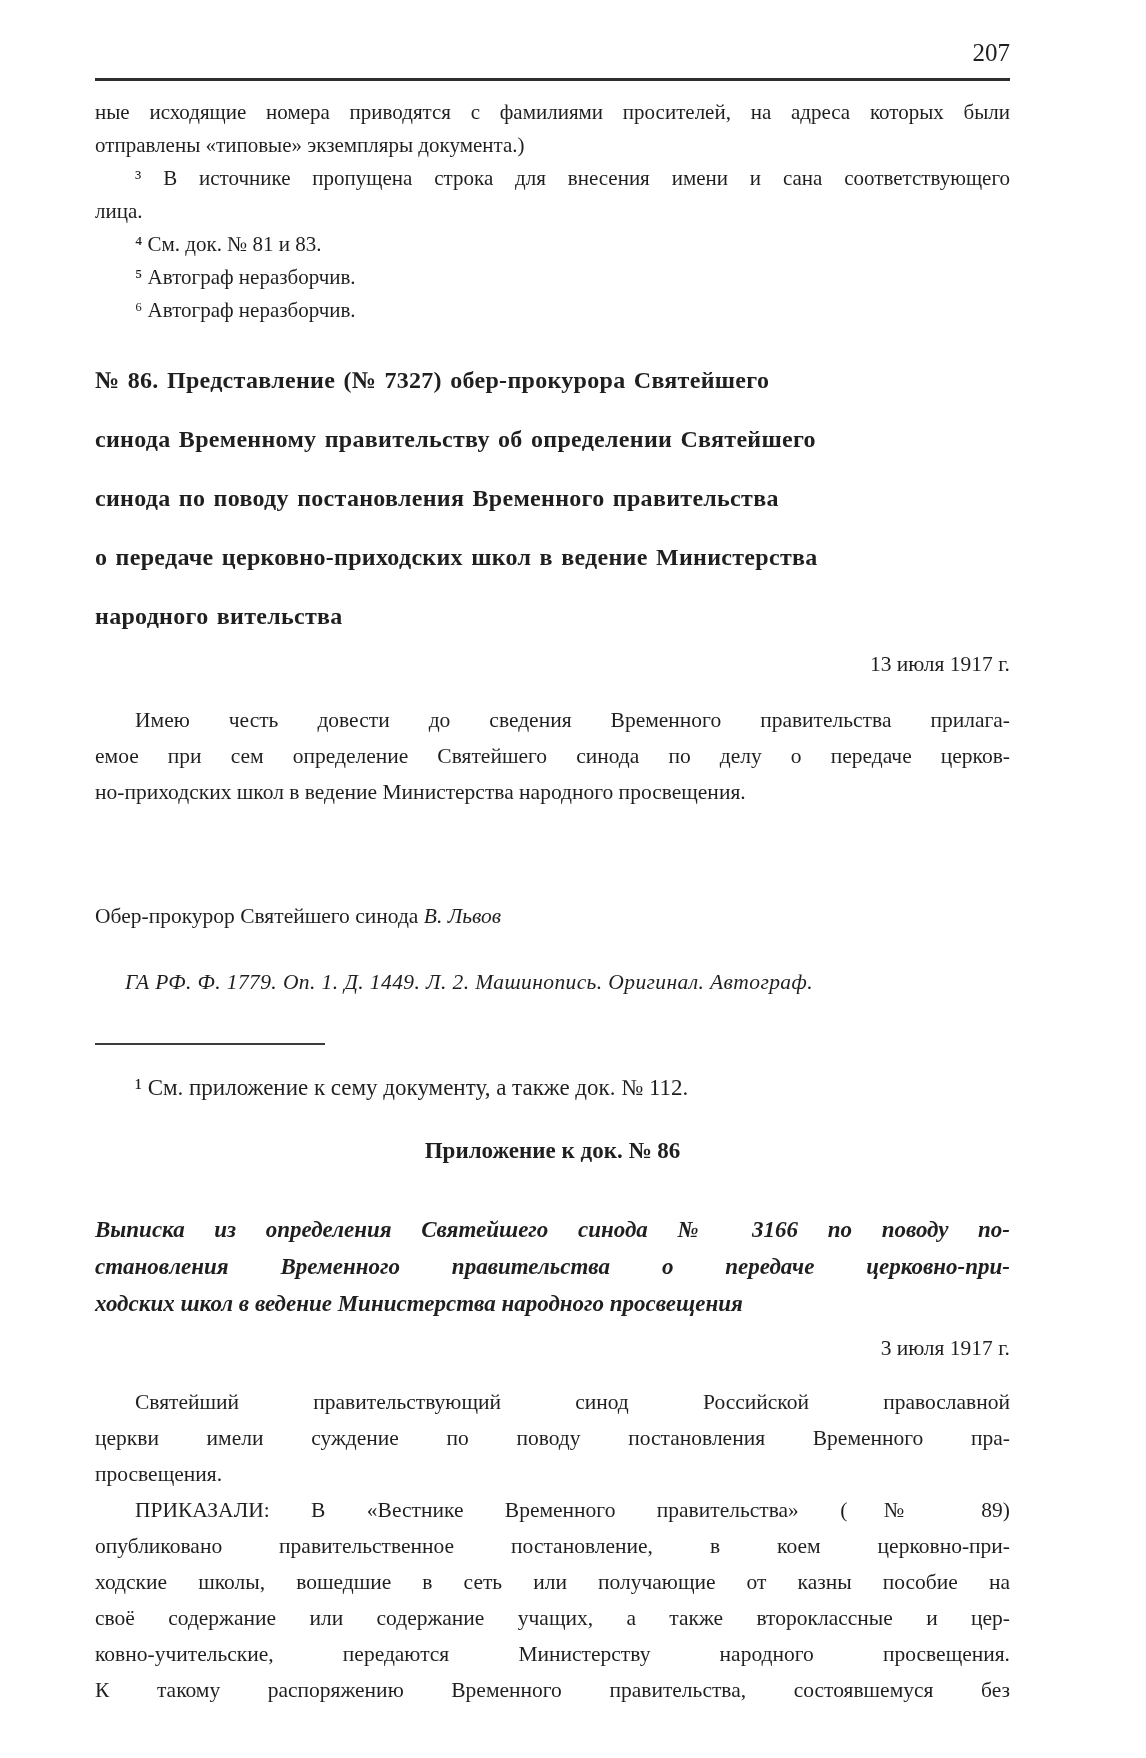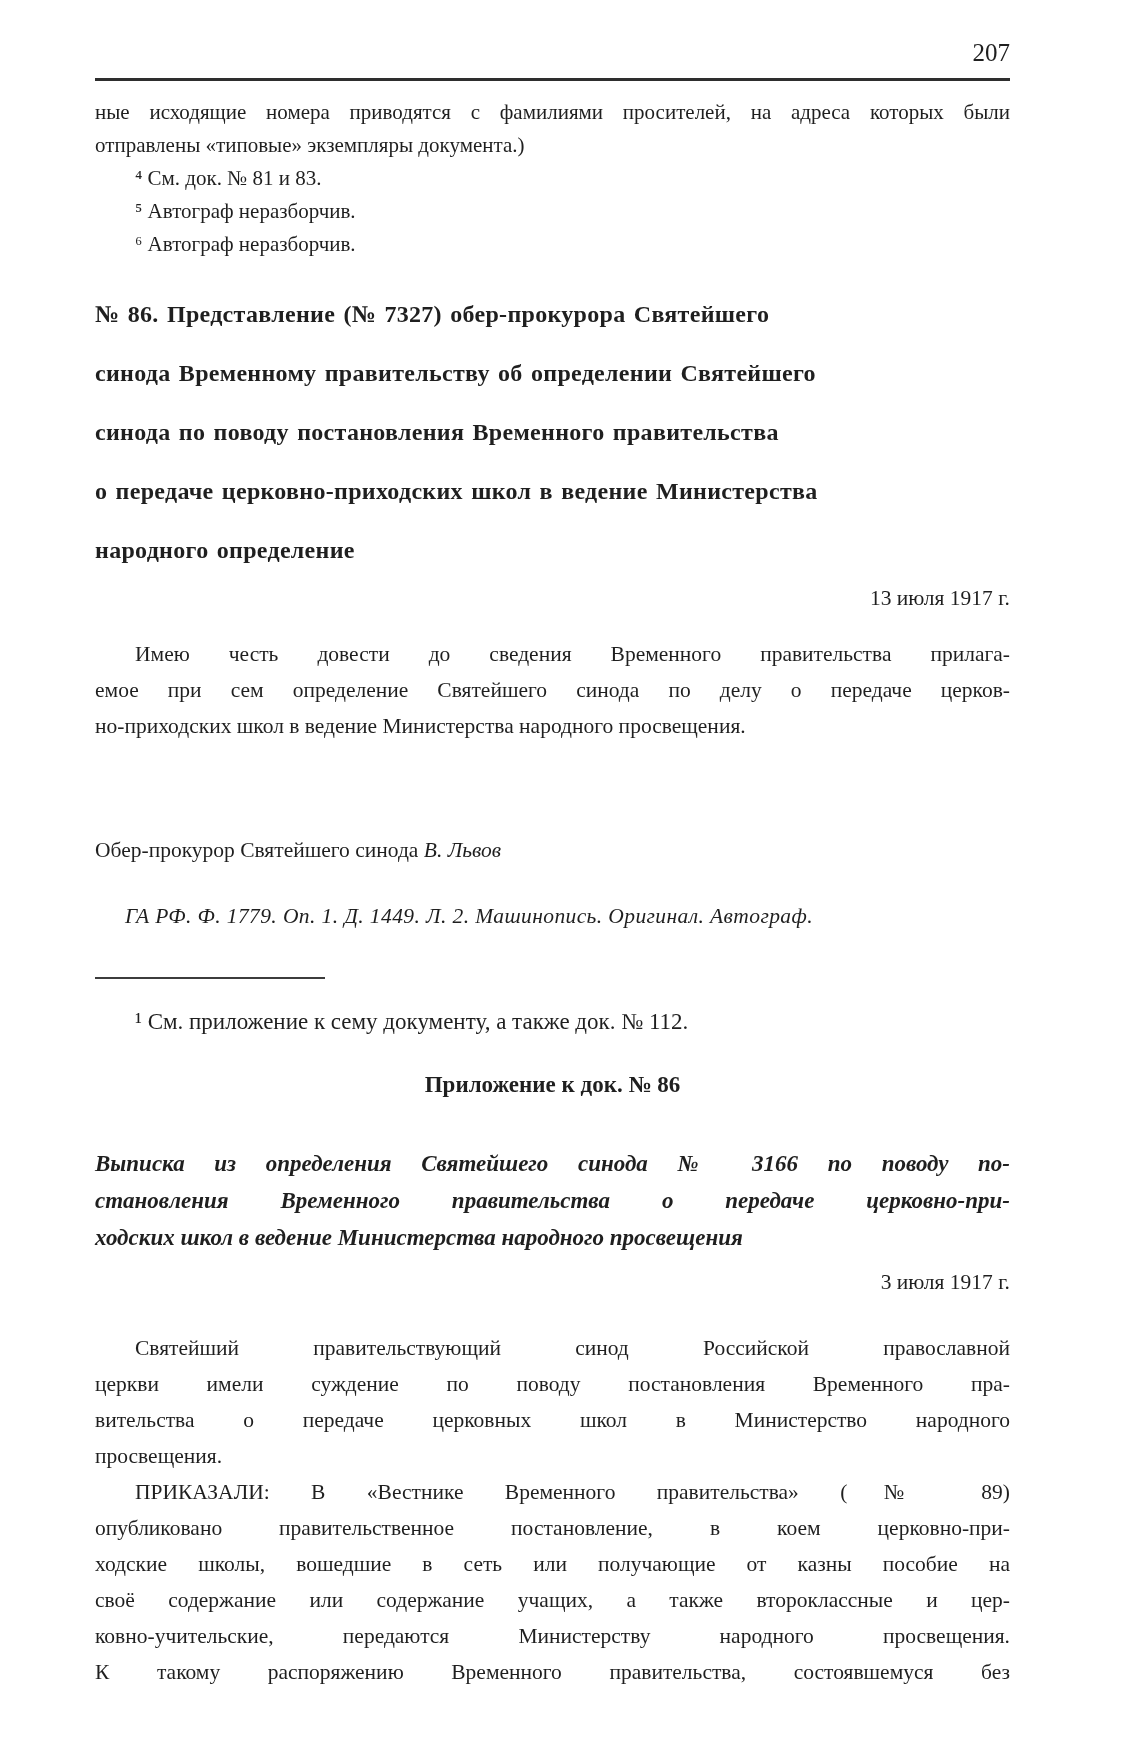--- a/index.html
+++ b/index.html
@@ -94,53 +94,57 @@
     font-style: italic;
     line-height: 37px;
   }
   .app-date {
     margin-top: 10px;
     font-size: 21.5px;
     line-height: 32px;
     text-align: right;
   }
   .app-para { font-size: 21.5px; line-height: 36px; }
-  .app-para.first { margin-top: 32px; }
+  .app-para.first { margin-top: 20px; }
 </style>
 </head>
 <body>
 
 <div class="page">
   <div class="content">
 
     <div class="page-number">207</div>
     <div class="header-rule"></div>
 
     <div class="fn-top">
       <div class="lines fn-item">
           <div>ные исходящие номера приводятся с фамилиями просителей, на адреса которых были</div>
           <div>отправлены «типовые» экземпляры документа.)</div>
+        </div>
+      <div class="lines indent fn-item">
+          <div>³ В источнике пропущена строка для внесения имени и сана соответствующего</div>
+          <div>лица.</div>
         </div>
       <div class="lines indent fn-item">
           <div>⁴ См. док. № 81 и 83.</div>
         </div>
       <div class="lines indent fn-item">
           <div>⁵ Автограф неразборчив.</div>
         </div>
       <div class="lines indent fn-item">
           <div>⁶ Автограф неразборчив.</div>
         </div>
     </div>
 
     <div class="doc-heading lines no-just">
         <div>№ 86. Представление (№ 7327) обер-прокурора Святейшего</div>
         <div>синода Временному правительству об определении Святейшего</div>
         <div>синода по поводу постановления Временного правительства</div>
         <div>о передаче церковно-приходских школ в ведение Министерства</div>
-        <div>народного определение</div>
+        <div>народного вительства</div>
       </div>
 
     <div class="doc-date">13 июля 1917 г.</div>
 
     <div class="doc-body lines indent">
         <div>Имею честь довести до сведения Временного правительства прилага-</div>
         <div>емое при сем определение Святейшего синода по делу о передаче церков-</div>
         <div>но-приходских школ в ведение Министерства народного просвещения.</div>
       </div>
 
@@ -160,21 +164,20 @@
         <div>Выписка из определения Святейшего синода № 3166 по поводу по-</div>
         <div>становления Временного правительства о передаче церковно-при-</div>
         <div>ходских школ в ведение Министерства народного просвещения</div>
       </div>
 
     <div class="app-date">3 июля 1917 г.</div>
 
     <div class="app-para first lines indent">
         <div>Святейший правительствующий синод Российской православной</div>
         <div>церкви имели суждение по поводу постановления Временного пра-</div>
-        <div>вительства о передаче церковных школ в Министерство народного</div>
         <div>просвещения.</div>
       </div>
 
     <div class="app-para lines indent jall">
         <div>ПРИКАЗАЛИ: В «Вестнике Временного правительства» (№ 89)</div>
         <div>опубликовано правительственное постановление, в коем церковно-при-</div>
         <div>ходские школы, вошедшие в сеть или получающие от казны пособие на</div>
         <div>своё содержание или содержание учащих, а также второклассные и цер-</div>
         <div>ковно-учительские, передаются Министерству народного просвещения.</div>
         <div>К такому распоряжению Временного правительства, состоявшемуся без</div>

